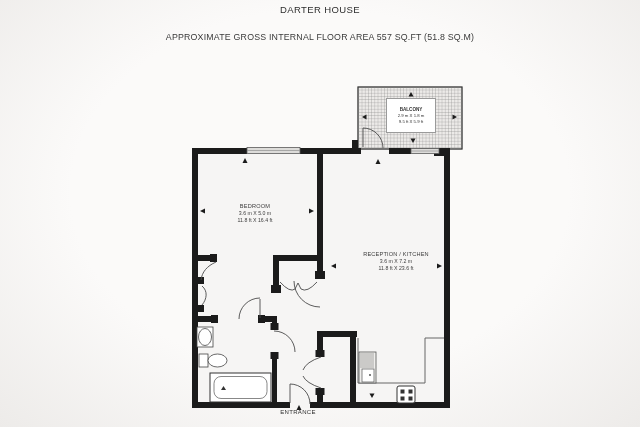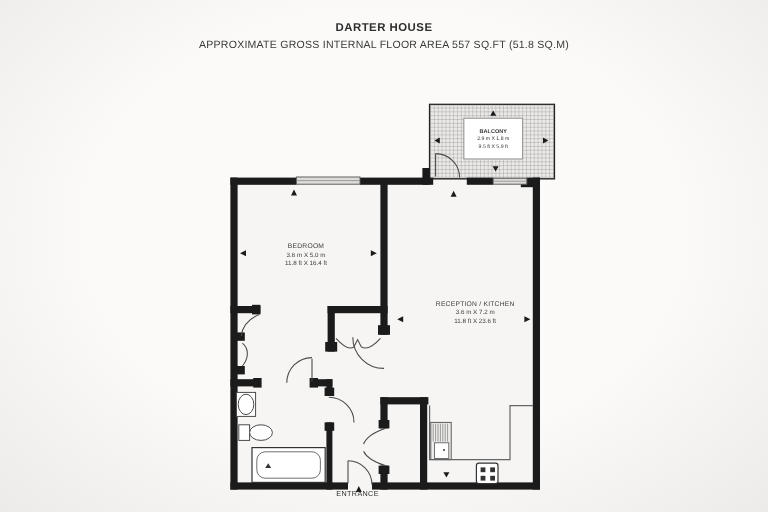--- a/index.html
+++ b/index.html
@@ -3,21 +3,21 @@
 <meta charset="utf-8">
 <style>
   html,body{margin:0;padding:0;}
   .page{
     position:relative;width:640px;height:427px;overflow:hidden;
     background:radial-gradient(ellipse at 50% 45%, #fbfaf9 55%, #edebe9 100%);
     font-family:"Liberation Sans", sans-serif;
     color:#333;
   }
   .hdr{position:absolute;left:0;width:640px;text-align:center;}
-  .hdr.title{top:18px;font-size:9.5px;font-weight:bold;letter-spacing:.4px;color:#2e2e2e;}
+  .hdr.title{top:4px;font-size:9.5px;font-weight:normal;letter-spacing:.4px;color:#2e2e2e;}
   .hdr.subtitle{top:32px;font-size:8.8px;letter-spacing:.2px;color:#3a3a3a;}
   svg{position:absolute;left:0;top:0;}
   .roomlbl{position:absolute;text-align:center;color:#3c3c3c;}
   .roomlbl .nm{font-size:5.6px;letter-spacing:.2px;line-height:7px;}
   .roomlbl .dim{font-size:5.2px;line-height:6.5px;}
   .balclbl{position:absolute;left:386px;top:98px;width:48px;height:33px;
     background:#ffffff;border:.5px solid #9a9a9a;text-align:center;
     display:flex;flex-direction:column;justify-content:center;color:#333;}
   .balclbl .nm{font-size:4.6px;font-weight:bold;line-height:6px;}
   .balclbl .dim{font-size:4.3px;line-height:5.5px;}

